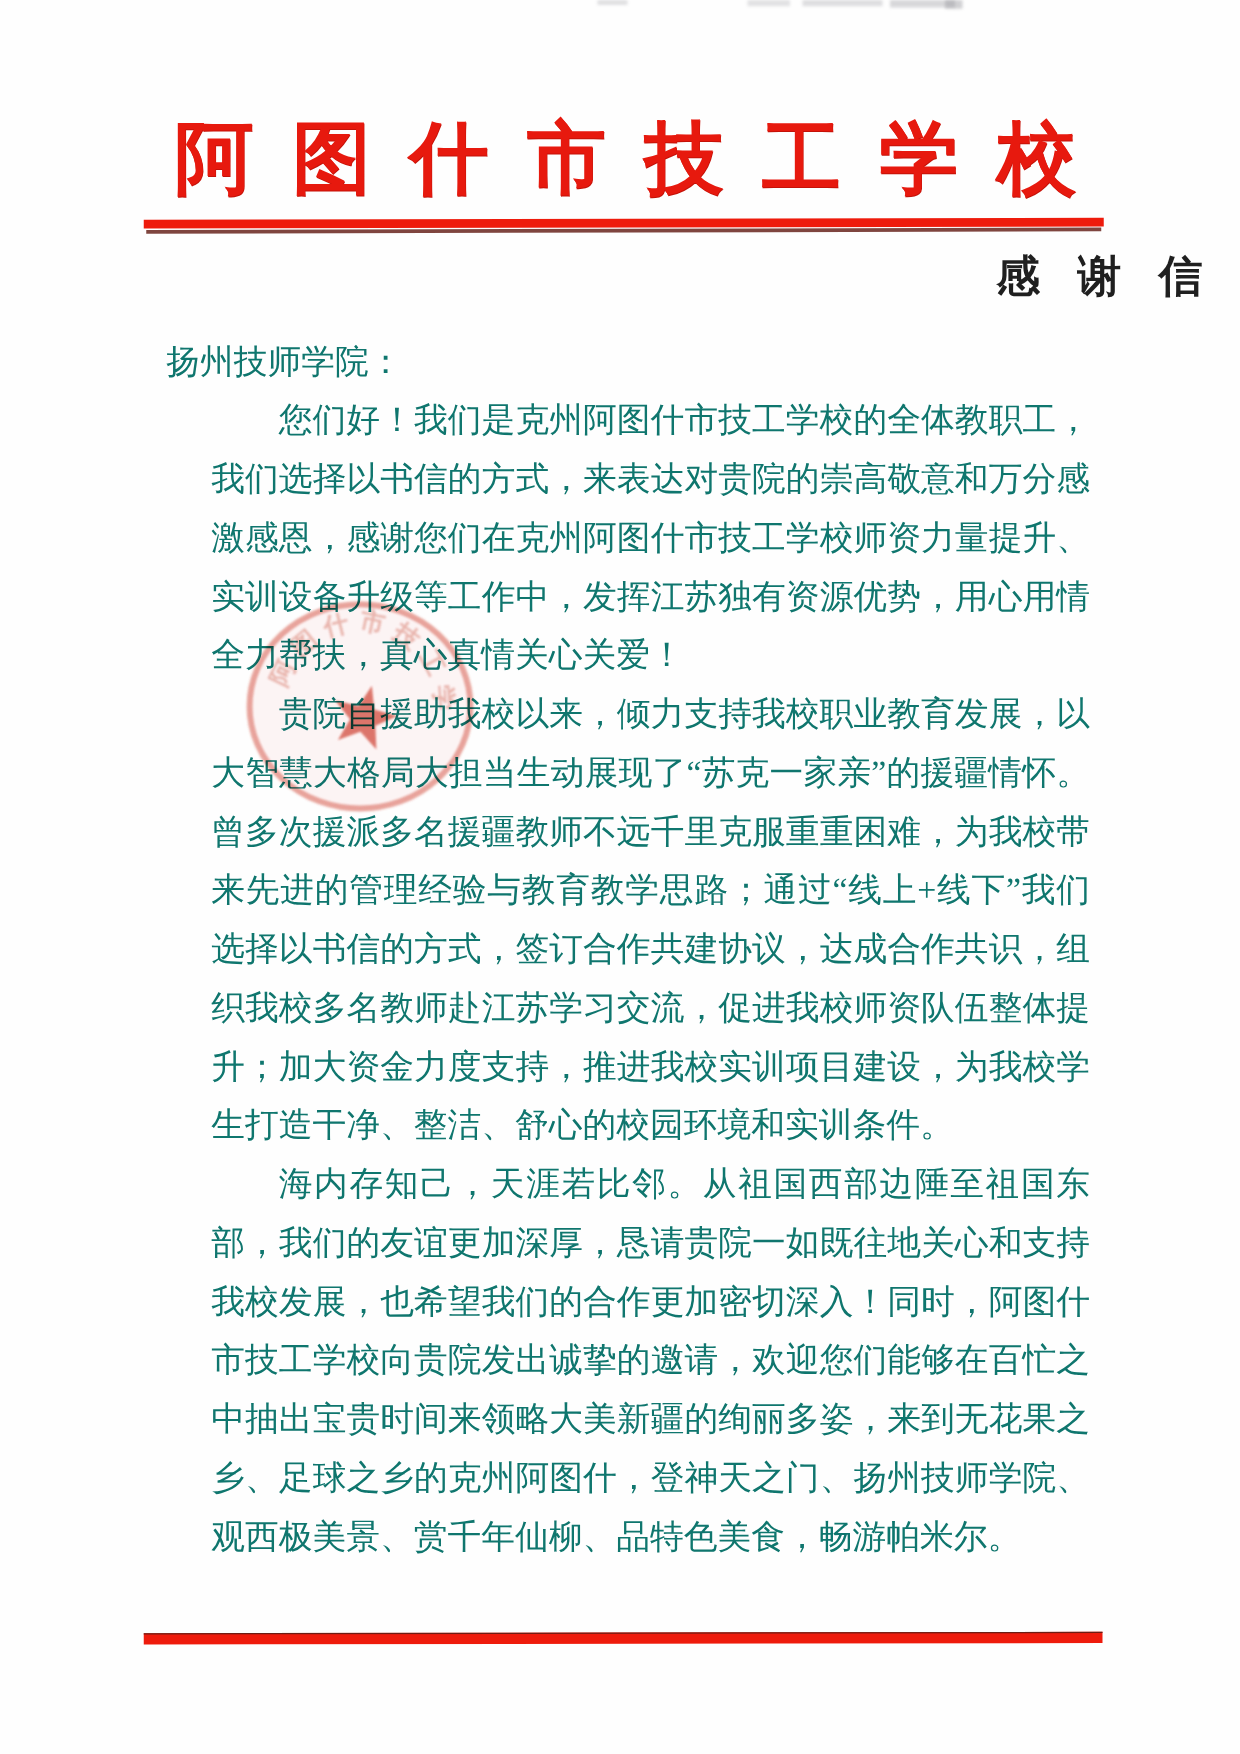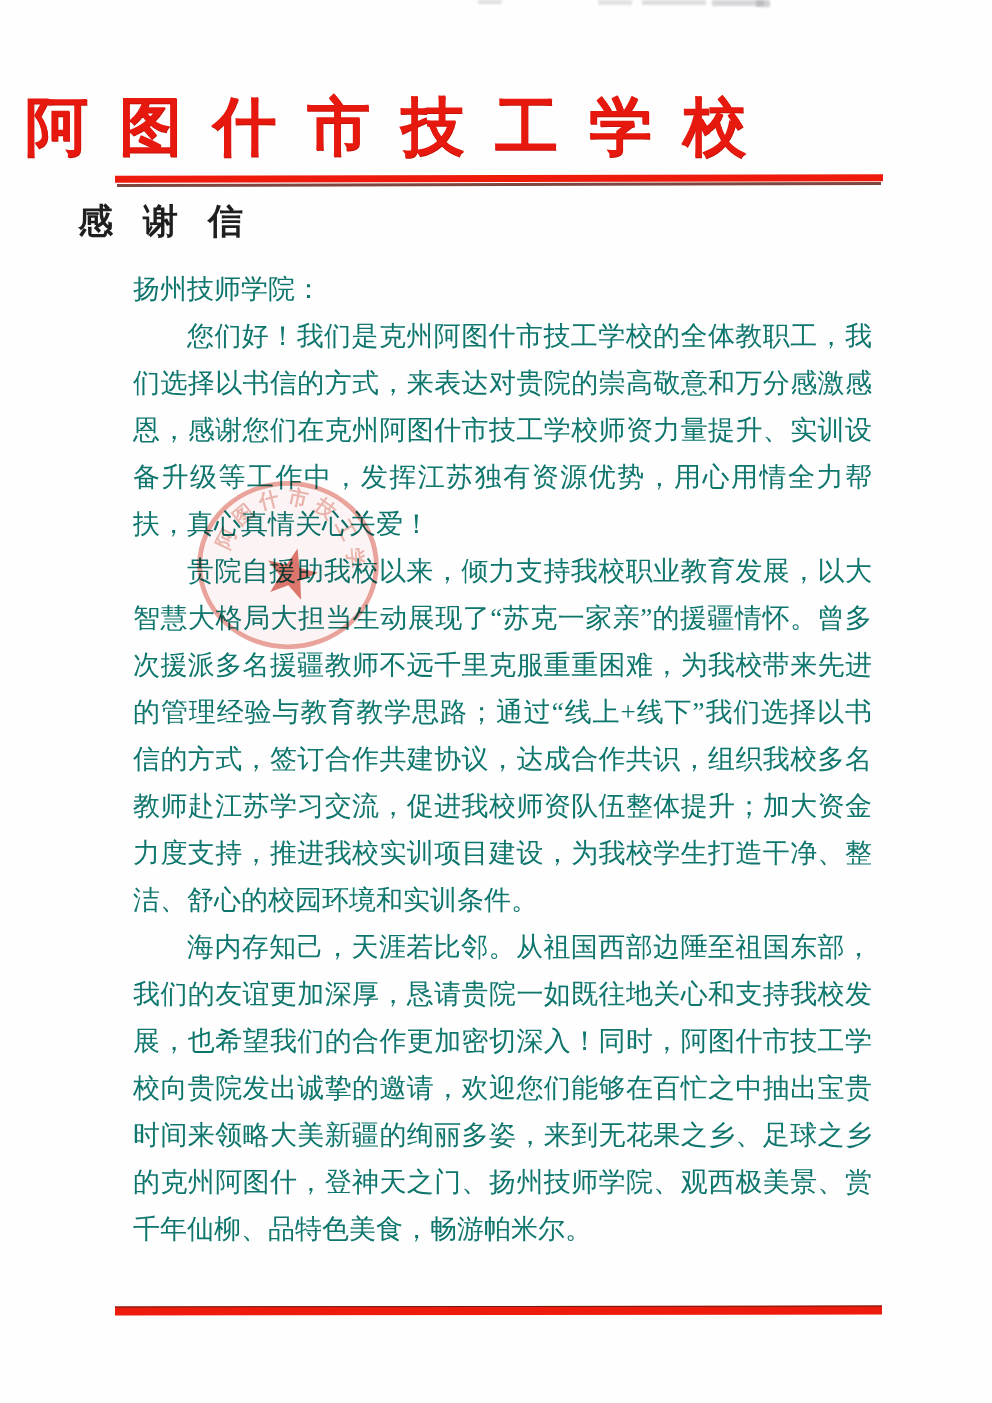--- a/index.html
+++ b/index.html
@@ -16,63 +16,63 @@
   .smudge { position: absolute; background: #9a9aa0; filter: blur(1.2px); }
   .smudge.s1 { left: 478px; top: 0; width: 24px; height: 4px; opacity: .30; }
   .smudge.s2 { left: 598px; top: 0; width: 34px; height: 5px; opacity: .28; }
   .smudge.s3 { left: 642px; top: 0; width: 64px; height: 5px; opacity: .32; }
   .smudge.s4 { left: 712px; top: 0; width: 52px; height: 6px; opacity: .38; }
   .smudge.s5 { left: 756px; top: 0; width: 14px; height: 7px; opacity: .45; }
 
   .letterhead {
     position: absolute;
     top: 84px; left: 0; right: 0;
-    text-align: left;
+    text-align: center;
     font-size: 63px;
     font-weight: bold;
     color: #e7190e;
     letter-spacing: 31px;
-    padding-left: 25px; 
+    padding-left: 39px; 
     white-space: nowrap;
     text-shadow: 0.5px 0.5px 0 #c41208;
   }
   .rule-thick {
     position: absolute;
     top: 175px; left: 115px; width: 768px; height: 7px;
     background: #ee1b0c;
     transform: rotate(-0.12deg);
   }
   .rule-thin {
     position: absolute;
     top: 183px; left: 117px; width: 764px; height: 2.5px;
     background: #69241d;
     opacity: .85;
     transform: rotate(-0.15deg);
   }
   .letter-title {
     position: absolute;
     top: 198px; left: 0; right: 0;
-    text-align: left;
+    text-align: right;
     font-size: 35px;
     font-weight: bold;
     color: #1f1f1f;
     letter-spacing: 30px;
     padding-left: 30px;
     margin-left: 48px;
   }
   .letter-body {
     position: absolute;
     top: 266px; left: 133px; width: 739px;
     font-size: 27px;
     line-height: 47px;
     color: #0f766e;
     text-align: justify;
   }
   .letter-body .salutation { text-indent: 0; }
-  .letter-body p.para { text-indent: 2em; }
+  .letter-body p.para { text-indent: 2em; margin-left: 36px; }
 
   .seal {
     position: absolute;
     left: 190px; top: 472px;
     width: 196px; height: 190px;
     mix-blend-mode: multiply;
     opacity: .9;
     pointer-events: none;
   }
   .footer-rule {

